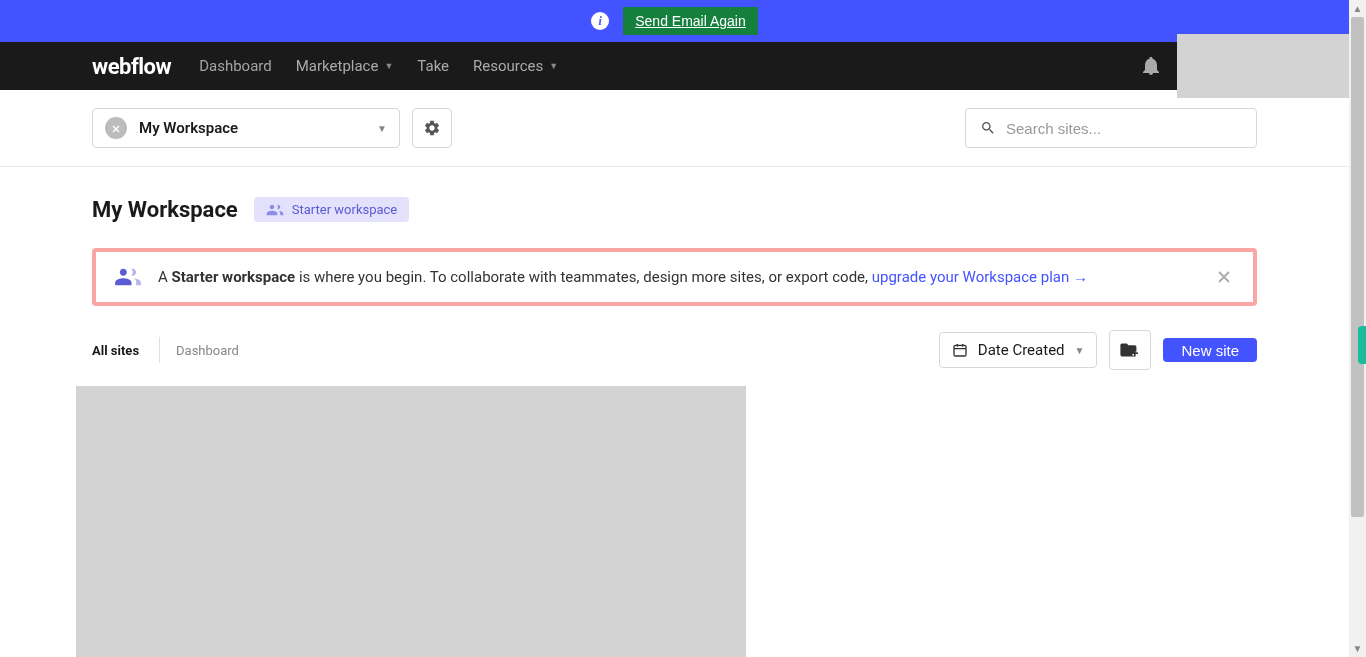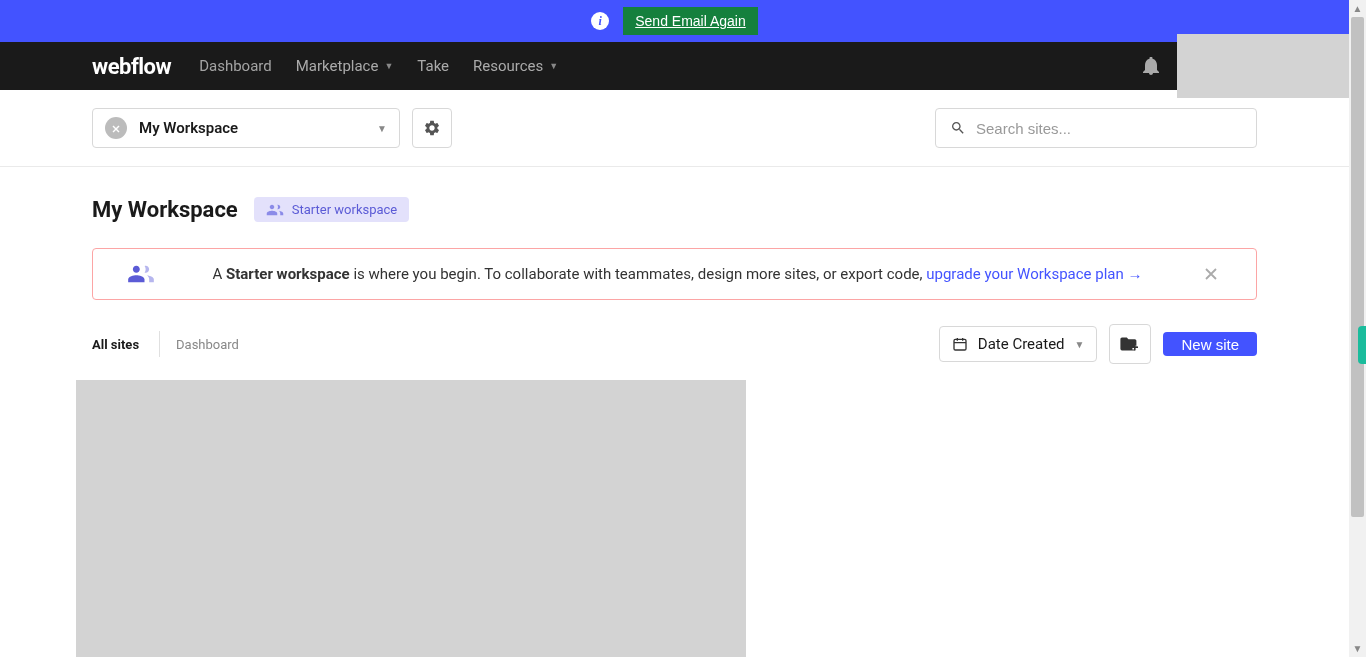--- a/index.html
+++ b/index.html
@@ -28,32 +28,32 @@
 .bell-icon { color: #aaa; padding: 0 18px; }
 .avatar-blank { width: 172px; height: 64px; background: #d3d3d3; }
 
 
 .toolbar { border-bottom: 1px solid #eaeaea; padding: 18px 92px; display: flex; align-items: center; gap: 12px; }
 .workspace-select { border: 1px solid #d8d8d8; border-radius: 4px; height: 40px; width: 308px; display: flex; align-items: center; padding: 0 12px; gap: 12px; cursor: pointer; }
 .ws-circle { width: 22px; height: 22px; border-radius: 50%; background: #bcbcbc; display: flex; align-items: center; justify-content: center; color: #fff; font-size: 12px; }
 .ws-name { font-weight: 600; font-size: 15px; flex: 1; }
 .ws-caret { color: #888; font-size: 10px; }
 .gear-button { border: 1px solid #d8d8d8; border-radius: 4px; width: 40px; height: 40px; display: flex; align-items: center; justify-content: center; cursor: pointer; color: #555; background: #fff; }
-.search-box { margin-left: auto; border: 1px solid #d8d8d8; border-radius: 4px; height: 40px; width: 322px; display: flex; align-items: center; padding: 0 14px; gap: 10px; }
+.search-box { margin-left: auto; border: 1px solid #d8d8d8; border-radius: 4px; height: 40px; width: 292px; display: flex; align-items: center; padding: 0 14px; gap: 10px; }
 .search-box input { border: none; outline: none; flex: 1; font-size: 15px; background: transparent; }
 .search-box input::placeholder { color: #999; }
 
 
 .main { padding: 20px 92px 0 92px; }
 .title-row { display: flex; align-items: center; gap: 16px; margin-bottom: 22px; padding: 10px 0 4px 0; }
 .title-row h1 { font-size: 22px; font-weight: 700; }
 .badge { background: #e3e1fb; color: #5b5bd6; border-radius: 4px; padding: 5px 12px; font-size: 13px; display: inline-flex; align-items: center; gap: 8px; }
 .badge-icon { color: #8b8be8; }
 
-.info-box { border: 1px solid #fca5a5; border-radius: 4px; padding: 14px 34px; display: flex; align-items: center; gap: 16px; margin-bottom: 24px; text-align: center; }
+.info-box { border: 4px solid #fca5a5; border-radius: 4px; padding: 14px 18px; display: flex; align-items: center; gap: 16px; margin-bottom: 24px; }
 .info-box-icon { color: #6b6bdd; }
 .info-box-text { font-size: 15px; color: #333; flex: 1; }
 .info-box-text strong { font-weight: 700; }
 .info-box-link { color: #4353ff; cursor: pointer; }
 .info-box-close { color: #aaa; cursor: pointer; padding: 4px; }
 
 .tabs-row { display: flex; align-items: center; margin-bottom: 0; }
 .tab { font-size: 13px; color: #888; padding: 0 20px 0 0; cursor: pointer; }
 .tab.active { font-weight: 700; color: #1a1a1a; }
 .tab-divider { width: 1px; height: 26px; background: #e0e0e0; margin: 0 16px 0 0; }

